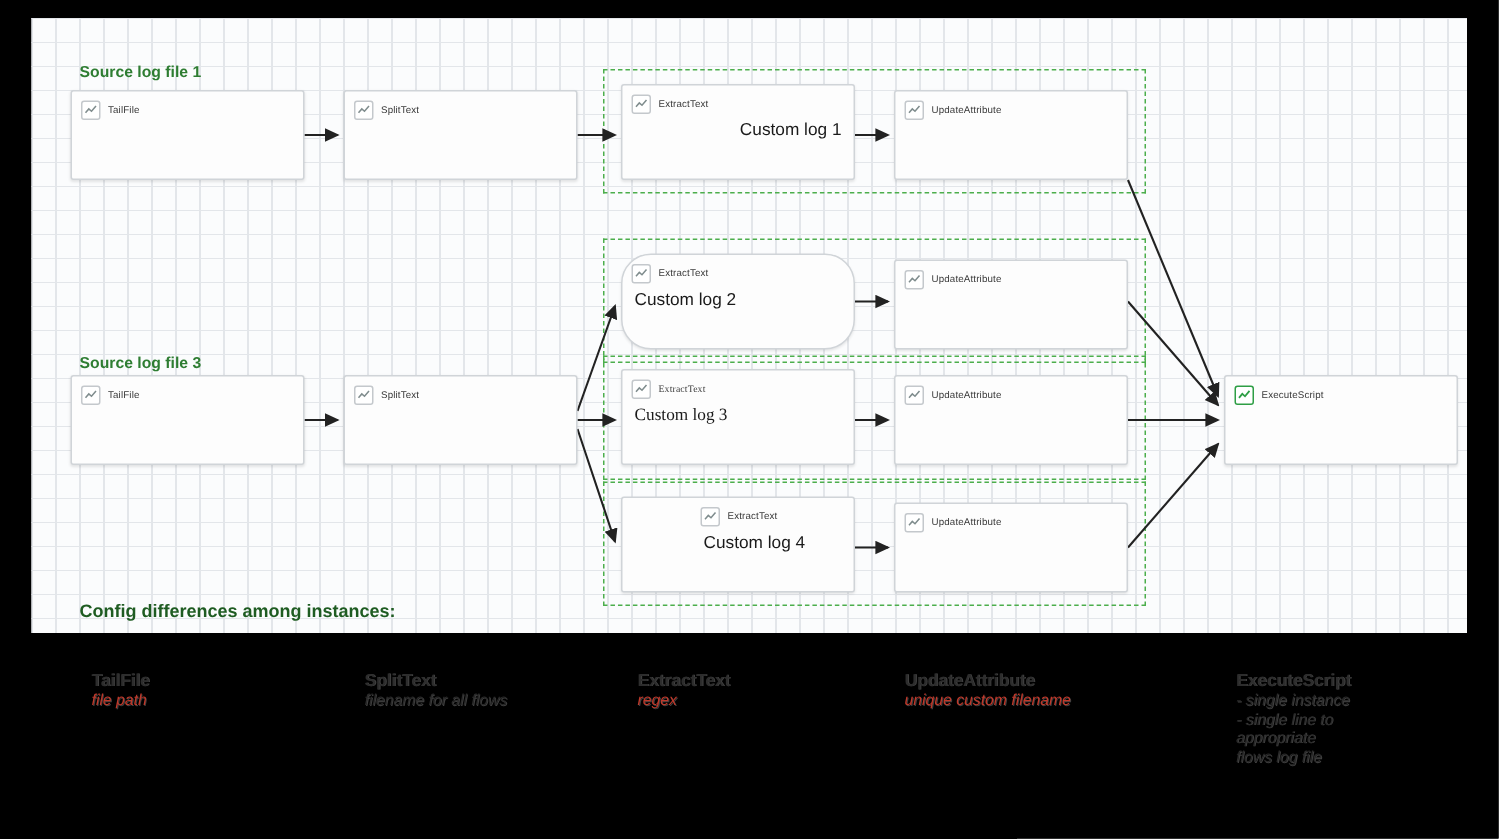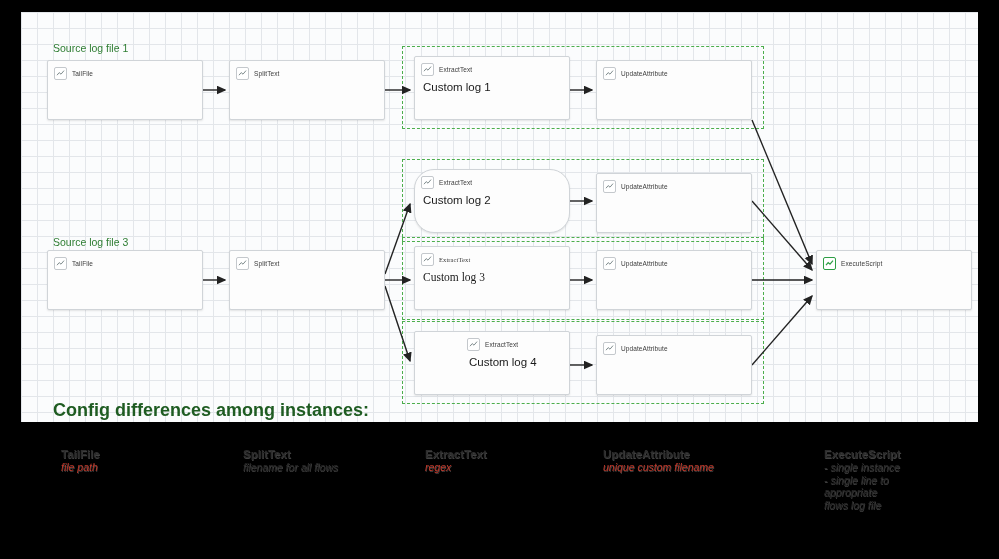--- a/index.html
+++ b/index.html
@@ -66,29 +66,29 @@
   
   .group-box {
     position: absolute;
     border: 1.5px dashed #4cae4c;
     background: transparent;
   }
   
   .sec-label {
     position: absolute;
     color: #2e7d32;
-    font-weight: normal;
+    font-weight: bold;
     font-size: 10.5px;
     white-space: nowrap;
   }
   .cfg-label {
     position: absolute;
     color: #1f5c22;
     font-weight: bold;
-    font-size: 18px;
+    font-size: 12px;
     white-space: nowrap;
   }
   
   #wires { position: absolute; left:0; top:0; width:957px; height:410px; }
   
   #legend {
     position: absolute;
     left: 21px; top: 440px;
     width: 957px; height: 110px;
   }
@@ -172,21 +172,21 @@
       <div class="node-head">
         <span class="chip">
           <svg width="9" height="9" viewBox="0 0 9 9">
               <path d="M1 6.2 L3.2 3.6 L5 5.2 L8 1.6" stroke="#7f8c8d" stroke-width="1" fill="none"></path>
             </svg>
         </span>
         <span class="ptype">SplitText</span>
       </div>
     </div>
 
-    <div class="node" style="left:393px;top:44px;width:156px;height:64px;">
+    <div class="node" style="left:393px;top:44px;width:156px;height:64px;text-align:right;">
       <div class="node-head">
         <span class="chip">
           <svg width="9" height="9" viewBox="0 0 9 9">
               <path d="M1 6.2 L3.2 3.6 L5 5.2 L8 1.6" stroke="#7f8c8d" stroke-width="1" fill="none"></path>
             </svg>
         </span>
         <span class="ptype">ExtractText</span>
       </div>
       <div class="ptitle">Custom log 1</div>
     </div>

